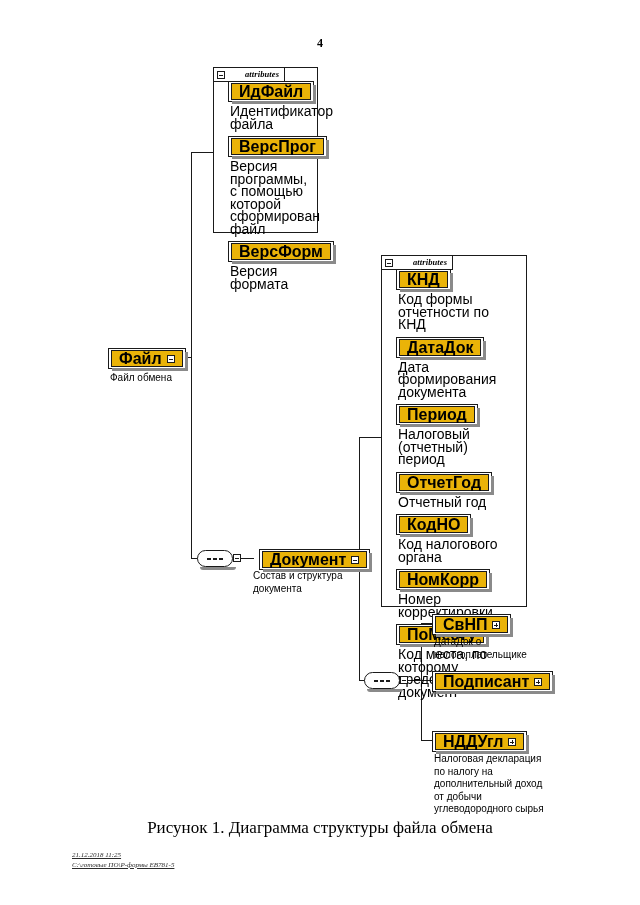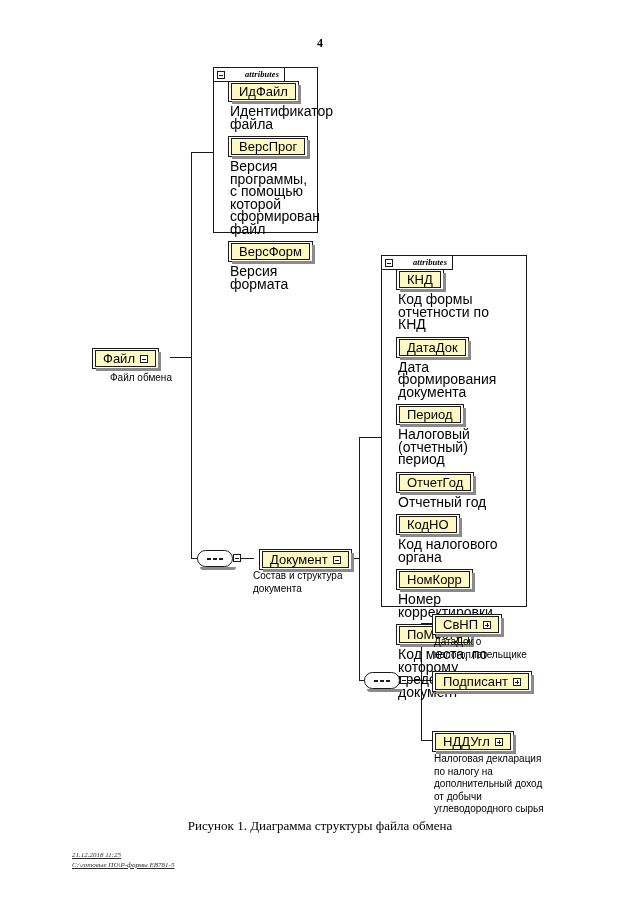--- a/index.html
+++ b/index.html
@@ -59,24 +59,24 @@
   
   .node{
     display:inline-block;position:relative;
     border:1px solid #1a1a1a;
     background:#fff;
     padding:1px 2px;
     margin:0;
   }
   .node .inner{
     border:1px solid #1a1a1a;
-    background:#fef9c3;
+    background:#eab308;
     padding:1px 7px;
     display:flex;align-items:center;gap:5px;
-    font-weight:normal;font-size:13px;line-height:13px;
+    font-weight:bold;font-size:16px;line-height:13px;
     white-space:nowrap;
   }
   .node::after{
     content:"";position:absolute;left:3px;right:-3px;bottom:-3px;height:3px;
     background:#8a8a8a;
   }
   .node .shadowside{
     position:absolute;top:3px;bottom:-3px;right:-3px;width:3px;background:#8a8a8a;
   }
   .attrline{
@@ -103,21 +103,21 @@
     background:repeating-linear-gradient(to right,#1a1a1a 0 4px,#fff 4px 6px);
   }
   .seq .pillshadow{
     position:absolute;left:3px;top:17px;width:36px;height:3px;background:#8a8a8a;border-radius:0 0 6px 6px;
   }
   .seq .pmbox{position:absolute;left:36px;top:4px;}
 
   
   .figcap{
     position:absolute;left:0;top:818px;width:640px;text-align:center;
-    font-family:"Liberation Serif", serif;font-size:13px;
+    font-family:"Liberation Serif", serif;font-size:17px;
   }
   .footer{
     position:absolute;left:72px;top:851px;
     font-family:"Liberation Serif", serif;font-style:italic;
     font-size:7px;line-height:9.5px;color:#2b2b2b;
   }
   .footer div{white-space:nowrap;text-decoration:underline;}
 </style>
 </head>
 <body>
@@ -174,21 +174,21 @@
         <div class="node attrnode">
           <div class="inner">
               <span>ВерсФорм</span>
             </div>
           <span class="shadowside"></span>
         </div>
         <div class="attrline">Версия формата</div>
       </div>
     </div>
 
-    <div class="elemnode" style="left:92px;top:348px;">
+    <div class="elemnode" style="left:108px;top:348px;">
       <div class="node">
         <div class="inner">
           <span>Файл</span>
           <span class="pmbox"></span>
         </div>
         <span class="shadowside"></span>
       </div>
     </div>
     <div class="caption" style="left:110px;top:372px;width:110px;">Файл обмена</div>
 

